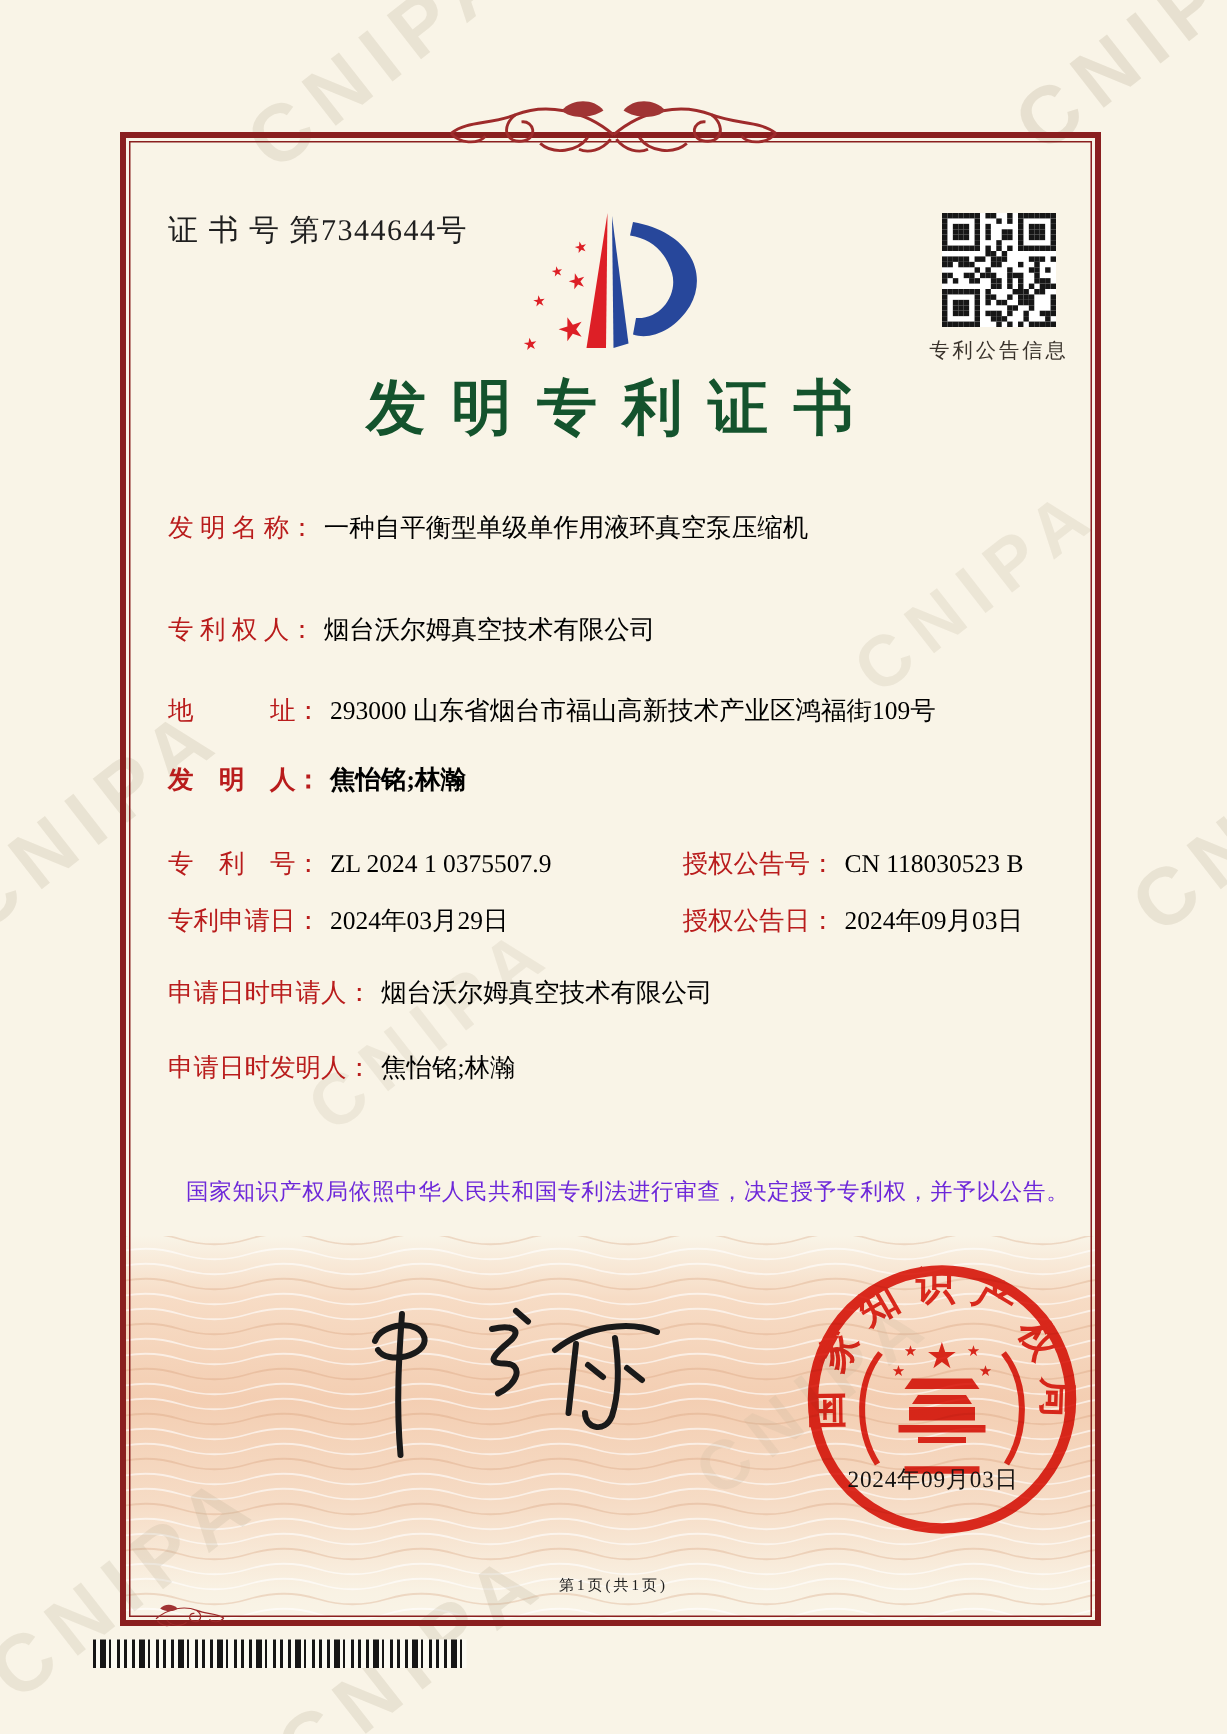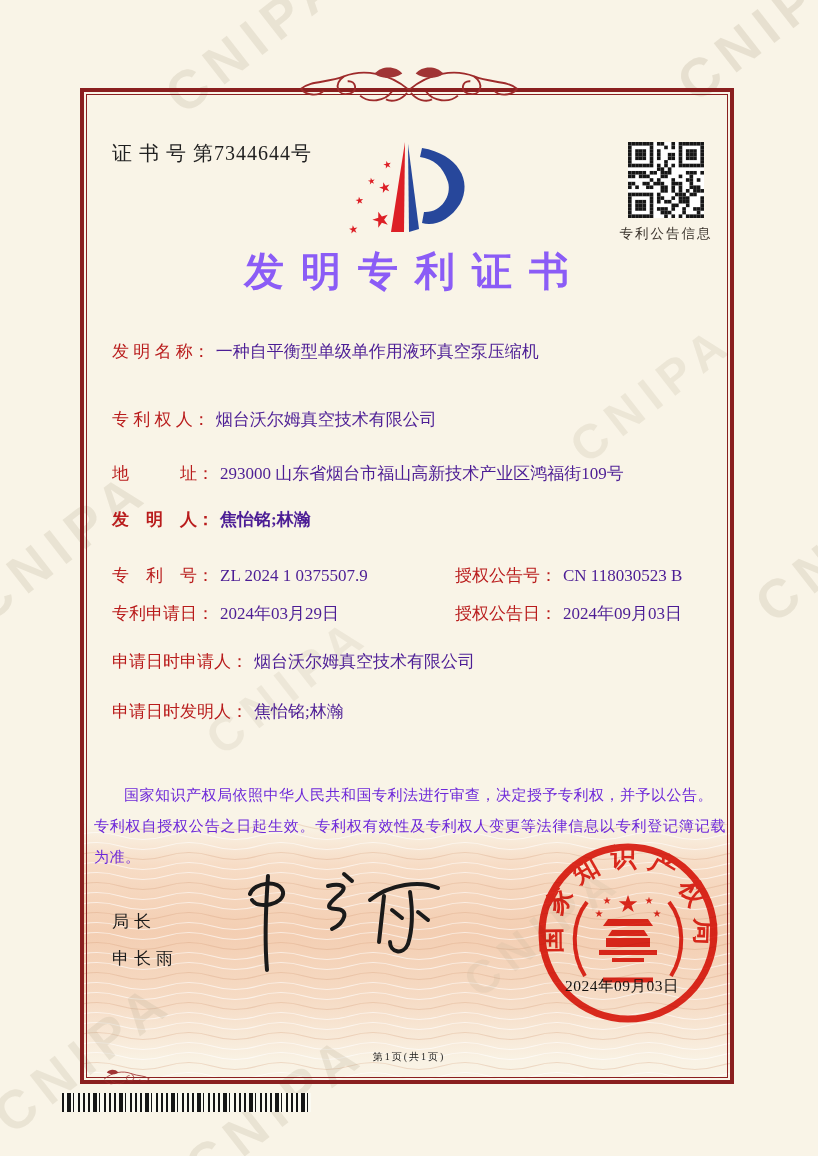--- a/index.html
+++ b/index.html
@@ -39,32 +39,32 @@
   .flourish-top { position:absolute; left:294px; top:64px; width:230px; height:46px; z-index:2; }
   .flourish-bl  { position:absolute; left:56px;  top:1068px; width:96px; height:20px; z-index:3; }
   
   .cert-no { position:absolute; left:112px; top:140px; font-size:20px; letter-spacing:1px; color:#1f1f1f; z-index:3; }
   .logo { position:absolute; left:346px; top:134px; width:132px; height:108px; z-index:3; }
   .qr-wrap { position:absolute; left:616px; top:142px; width:100px; z-index:3; text-align:center; }
   .qr-code { width:76px; height:76px; margin:0 auto; }
   .qr-label { margin-top:7px; font-size:13.5px; letter-spacing:2px; color:#3a332c; }
   .title {
     position:absolute; left:0; right:0; top:244px; z-index:3;
-    text-align:center; font-size:40px; font-weight:bold; color:#8b5cf6;
+    text-align:center; font-size:40px; font-weight:bold; color:#14532d;
     letter-spacing:17px; padding-left:12px;
   }
   
   .fields { position:absolute; left:112px; top:336px; width:606px; z-index:3; font-size:17px; }
   .row { position:relative; line-height:24px; white-space:nowrap; }
   .r1{position:absolute; top:4px;}   .r2{position:absolute; top:72px;}
   .r3{position:absolute; top:126px;} .r4{position:absolute; top:172px;font-weight:bold;}
   .r5{position:absolute; top:228px;} .r6{position:absolute; top:266px;}
   .r7{position:absolute; top:314px;} .r8{position:absolute; top:364px;}
   .lbl { color:#b91c1c; }
-  .val { color:#4c1d95; padding-left:6px; }
+  .val { color:#000000; padding-left:6px; }
   .col2 { position:absolute; left:343px; top:0; white-space:nowrap; }
   
   .statement {
     position:absolute; left:94px; top:780px; width:632px; z-index:3;
     font-size:15px; line-height:31px; color:#6d28d9; letter-spacing:.5px;
     text-align:justify;
   }
   .statement .l1 { text-indent:2em; }
   
   .officer { position:absolute; left:112px; top:903px; z-index:3;
@@ -440,27 +440,22 @@
     <div class="row r7">
       <span class="lbl">申请日时申请人：</span><span class="val">烟台沃尔姆真空技术有限公司</span>
     </div>
     <div class="row r8">
       <span class="lbl">申请日时发明人：</span><span class="val">焦怡铭;林瀚</span>
     </div>
   </div>
 
   <div class="statement">
     <div class="l1">国家知识产权局依照中华人民共和国专利法进行审查，决定授予专利权，并予以公告。</div>
-    <div class="l2">专利权自授权公告之日起生效。专利权有效性及专利权人变更等法律信息以专利登记簿记载为准。</div>
   </div>
 
-  <div class="officer">
-    <div>局长</div>
-    <div>申长雨</div>
-  </div>
 
   <svg class="signature" viewBox="0 0 212 112">
     <g fill="none" stroke="#1a1a1a" stroke-width="4" stroke-linecap="round">
       <path d="M36,10 C34,38 32,70 35,104"></path>
       <path d="M18,28 C22,16 48,13 51,26 C53,38 26,44 20,34"></path>
       <path d="M96,20 C108,17 117,20 108,28 C97,37 92,43 104,43 C118,43 113,57 100,63"></path>
       <path d="M112,8 L120,15"></path>
       <path d="M138,34 C158,18 188,14 206,22"></path>
       <path d="M152,30 L147,76"></path>
       <path d="M178,26 C181,46 181,62 176,78 C171,90 158,86 158,76"></path>

